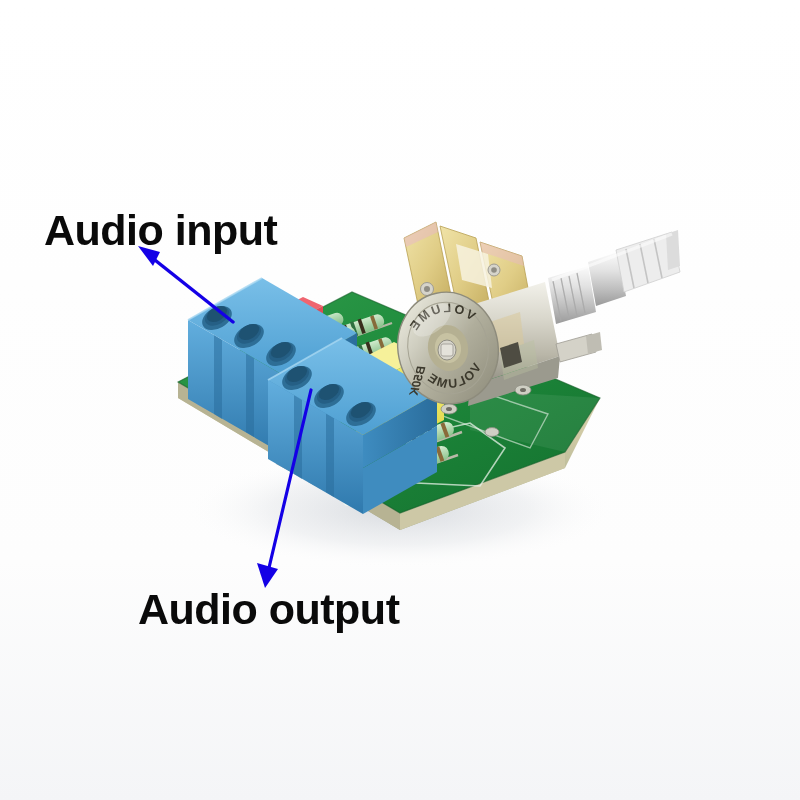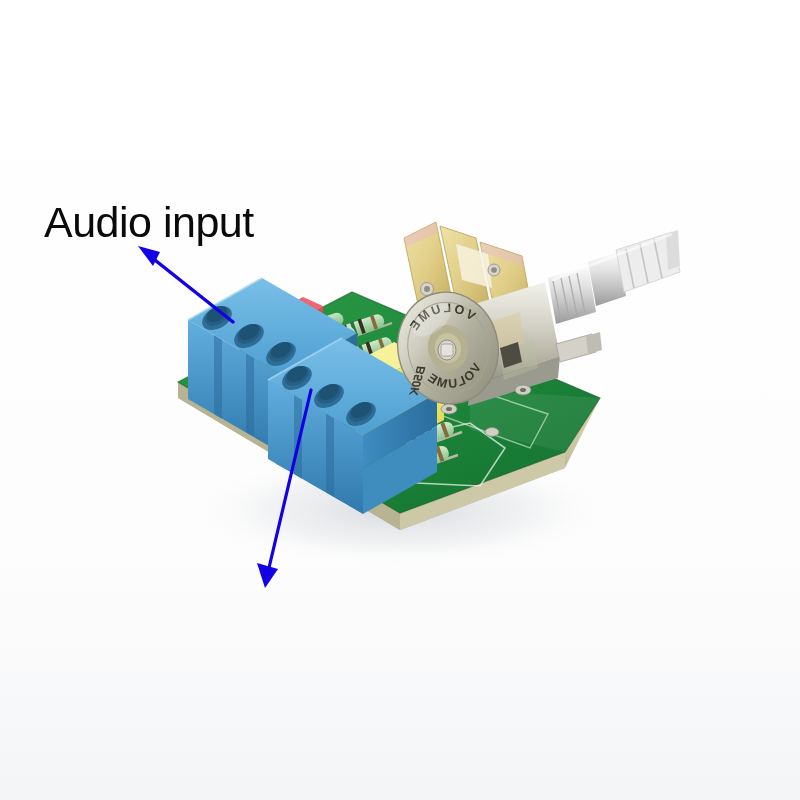--- a/index.html
+++ b/index.html
@@ -6,24 +6,25 @@
   body{
     width:800px;height:800px;overflow:hidden;
     background:#ffffff;
     font-family:"Liberation Sans", sans-serif;
     position:relative;
   }
   #stage{position:absolute;inset:0;width:800px;height:800px;}
   .lbl{
     position:absolute;
     font-family:"Liberation Sans", sans-serif;
-    font-weight:normal;
+    font-weight:bold;
     color:#0a0a0a;
     white-space:nowrap;
     letter-spacing:-0.5px;
+    margin-top:8px;
   }
   #label-audio-input{left:44px;top:198px;font-size:43px;}
   #label-audio-output{left:138px;top:577px;font-size:43px;}
   svg.overlay{position:absolute;left:0;top:0;width:800px;height:800px;pointer-events:none;}
 </style>
 </head>
 <body>
 
 <div id="stage">
 
@@ -384,14 +385,15 @@
 
       <g>
         <line id="arr-out-line" x1="311" y1="390" x2="268" y2="572" stroke="#1400e6" stroke-width="3.2" stroke-linecap="round"></line>
         <polygon id="arr-out-head" points="265,588 257,563 278,569" fill="#1400e6"></polygon>
       </g>
     </g>
   </svg>
 
   <div class="lbl" id="label-audio-input">Audio input</div>
 
+  <div class="lbl" id="label-audio-output">Audio output</div>
 
 </div>
 
 </body></html>

